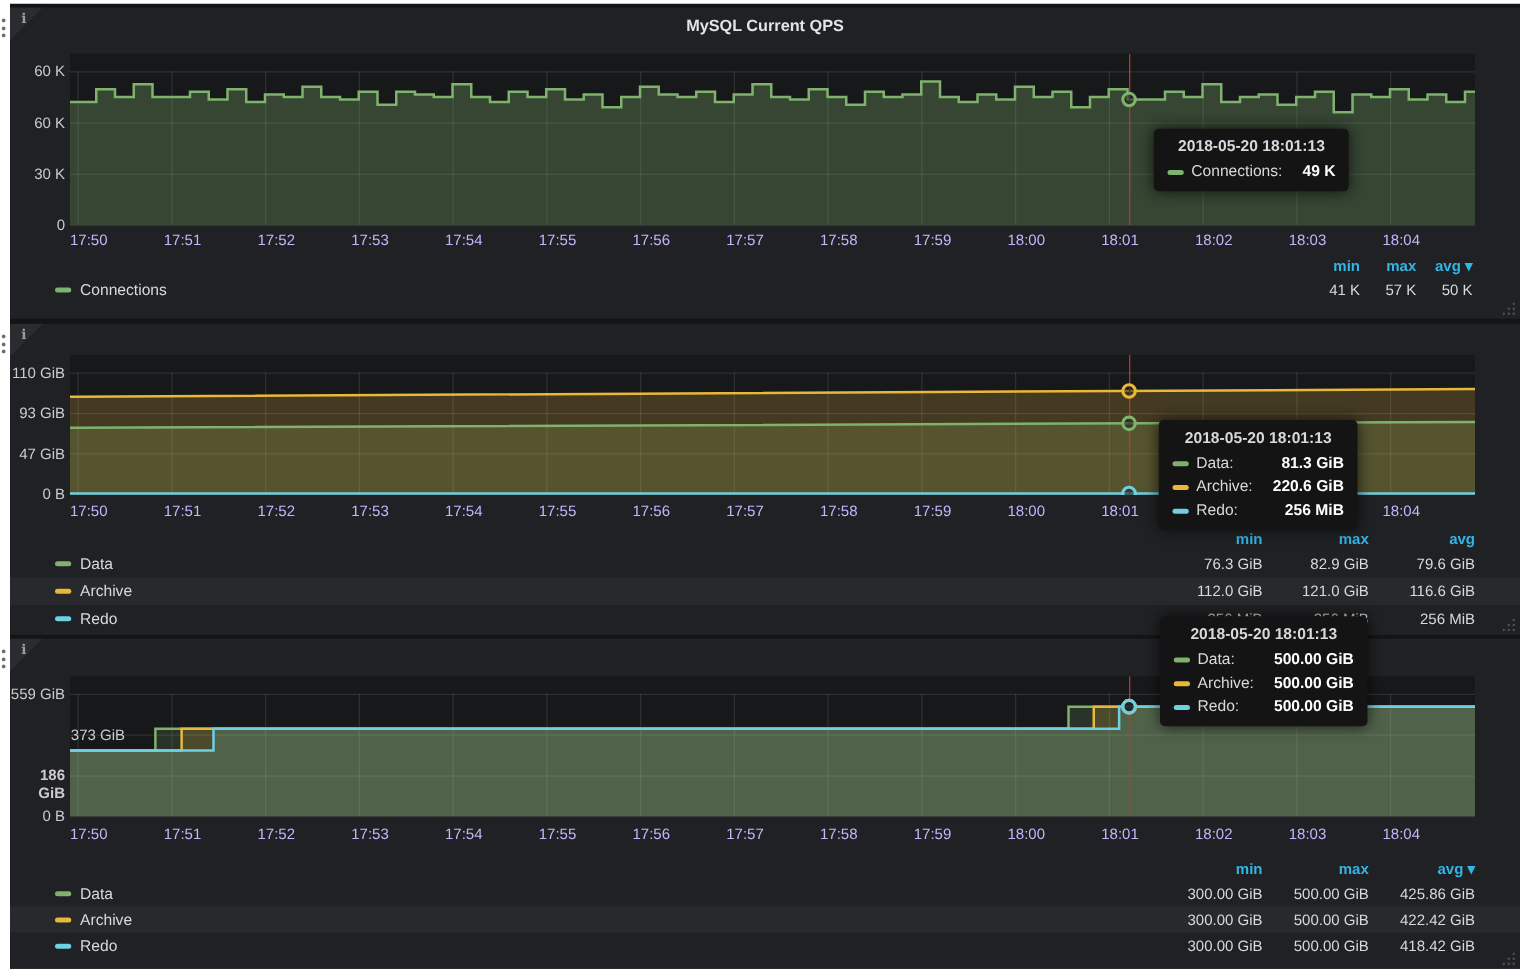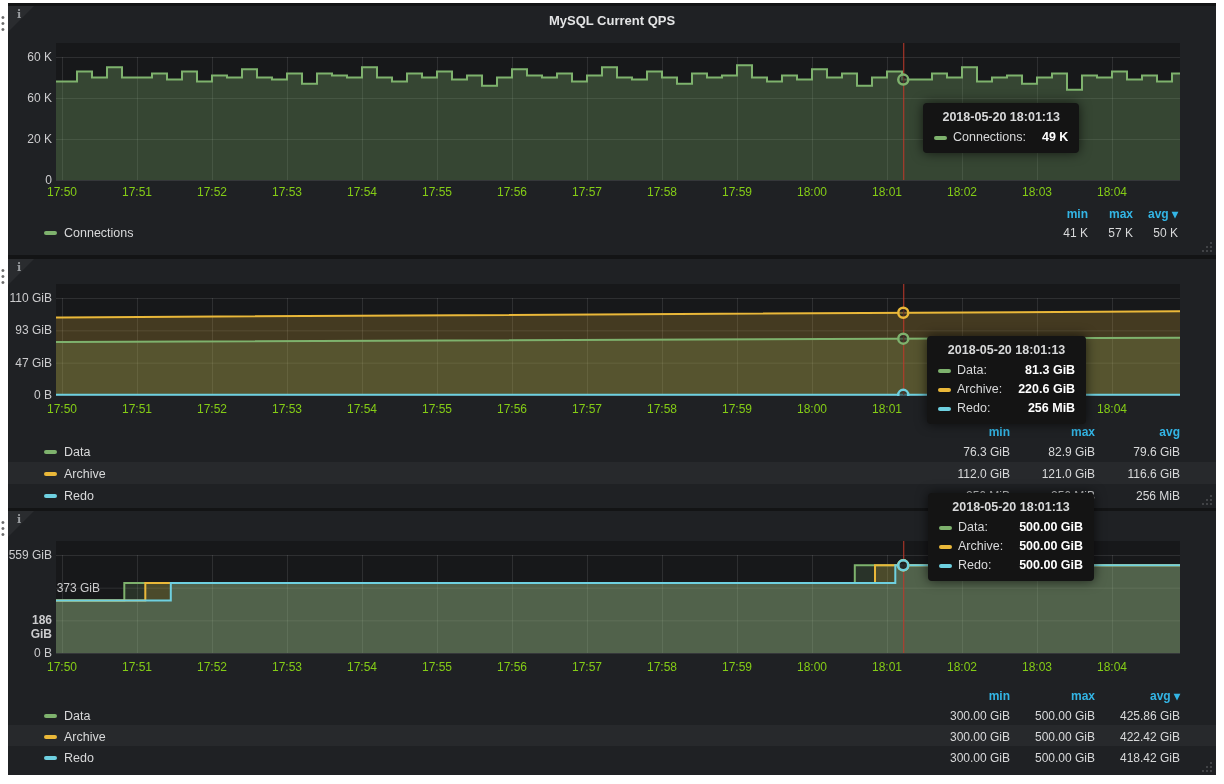--- a/index.html
+++ b/index.html
@@ -5,21 +5,21 @@
   html,body{margin:0;padding:0;}
   body{width:1224px;height:784px;background:#ffffff;font-family:"Liberation Sans",sans-serif;position:relative;overflow:hidden;}
   .dashboard{position:absolute;left:8px;top:3px;width:1208px;height:772px;background:#131415;}
   .panel{position:absolute;left:0;width:1208px;background:#1f2124;color:#d8d9da;}
   .ptitle{position:absolute;top:7px;left:0;right:0;text-align:center;font-size:13px;font-weight:bold;color:#e3e4e5;cursor:pointer;z-index:3;}
   .corner{position:absolute;top:0;left:0;width:0;height:0;border-top:26px solid rgba(255,255,255,0.05);border-right:26px solid transparent;z-index:2;}
   .corner-i{position:absolute;top:2px;left:9px;font-size:11px;font-weight:bold;color:#9b9ea1;z-index:3;font-family:"DejaVu Serif",serif;cursor:pointer;}
   .chart{position:absolute;left:0;top:0;}
   svg{position:absolute;left:0;top:0;display:block;}
   .ylab{position:absolute;width:44px;text-align:right;font-size:12px;color:#ccccce;z-index:2;}
-  .xlab{position:absolute;width:48px;text-align:center;font-size:12px;color:#84cc16;z-index:2;}
+  .xlab{position:absolute;width:48px;text-align:right;font-size:12px;color:#c4b5fd;z-index:2;}
   .lrow,.lhead{position:absolute;left:0;right:0;}
   .lvals{position:absolute;top:0;}
   .lcell{display:inline-block;text-align:right;font-size:12px;color:#d8d9da;}
   .lhead .lcell{color:#33b5e5;font-weight:bold;cursor:pointer;}
   .lname{font-size:12.5px;color:#d8d9da;cursor:pointer;}
   .dash{display:inline-block;width:13px;height:4px;border-radius:2px;margin-right:7px;vertical-align:2px;}
   .stripe{background:rgba(255,255,255,0.04);}
   .gtooltip{position:absolute;background:#141414;border-radius:4px;padding:7px 11px 6px 11px;font-size:12.5px;color:#d8d9da;box-shadow:0 0 12px rgba(0,0,0,0.65);z-index:40;white-space:nowrap;}
   .tdate{font-weight:bold;text-align:center;margin-bottom:4px;color:#d8d9da;}
   .trow{display:flex;align-items:center;line-height:19px;}
@@ -87,21 +87,21 @@
           <circle cx="9" cy="1" r="1" fill="#5d5f62"></circle>
           <circle cx="9" cy="5" r="1" fill="#5d5f62"></circle>
           <circle cx="9" cy="9" r="1" fill="#5d5f62"></circle>
           <circle cx="5" cy="5" r="1" fill="#5d5f62"></circle>
           <circle cx="5" cy="9" r="1" fill="#5d5f62"></circle>
           <circle cx="1" cy="9" r="1" fill="#5d5f62"></circle>
         </svg>
       </div>
   <div class="ylab" style="top: 44px; left: 0px;">60 K</div>
       <div class="ylab" style="top: 85px; left: 0px;">60 K</div>
-      <div class="ylab" style="top: 126px; left: 0px;">20 K</div>
+      <div class="ylab" style="top: 126px; left: 0px;">30 K</div>
       <div class="ylab" style="top: 167px; left: 0px;">0</div>
       <div class="xlab" style="left: 30px; top: 179px;">17:50</div>
       <div class="xlab" style="left: 105px; top: 179px;">17:51</div>
       <div class="xlab" style="left: 180px; top: 179px;">17:52</div>
       <div class="xlab" style="left: 255px; top: 179px;">17:53</div>
       <div class="xlab" style="left: 330px; top: 179px;">17:54</div>
       <div class="xlab" style="left: 405px; top: 179px;">17:55</div>
       <div class="xlab" style="left: 480px; top: 179px;">17:56</div>
       <div class="xlab" style="left: 555px; top: 179px;">17:57</div>
       <div class="xlab" style="left: 630px; top: 179px;">17:58</div>

